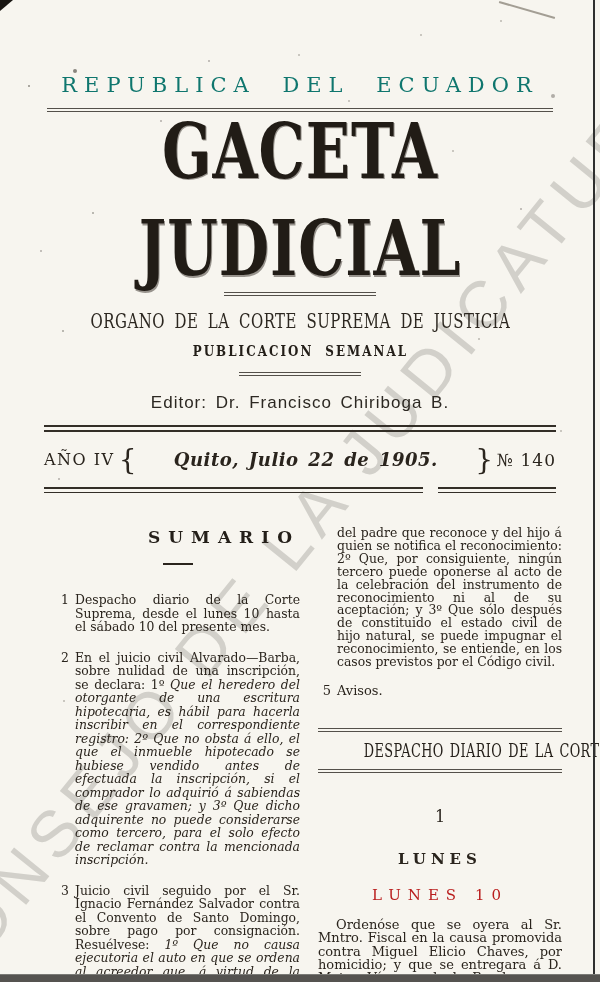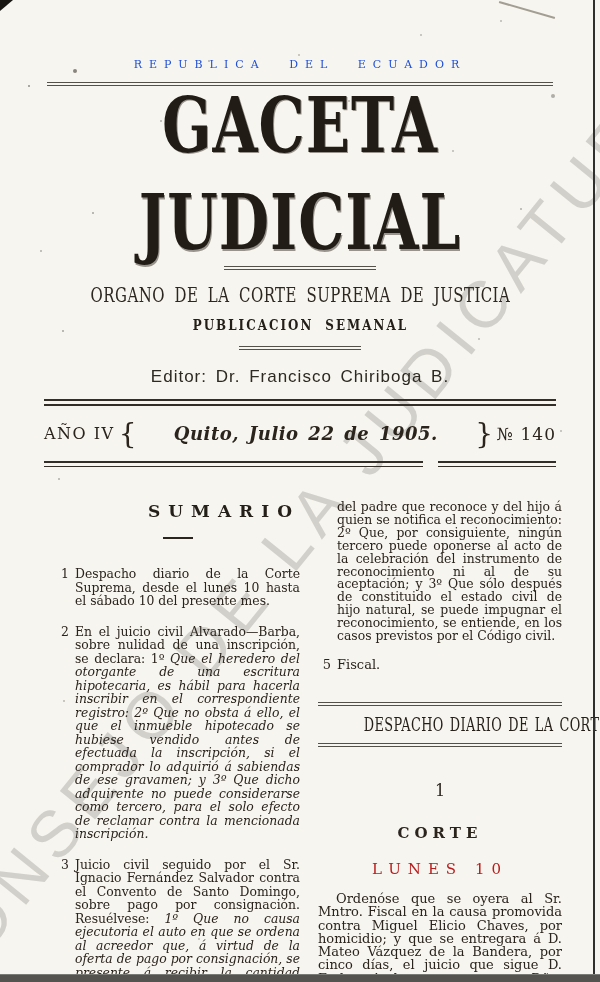--- a/index.html
+++ b/index.html
@@ -25,21 +25,21 @@
       520px 208px 0 0 rgba(45,40,33,.35), 62px 330px 0 0 rgba(45,40,33,.4),
       478px 338px 0 0 rgba(45,40,33,.3), 298px 54px 0 0 rgba(45,40,33,.3),
       160px 120px 0 0 rgba(45,40,33,.35), 452px 150px 0 0 rgba(45,40,33,.3),
       58px 478px 0 0 rgba(45,40,33,.35), 560px 430px 0 0 rgba(45,40,33,.3),
       63px 700px 0 0 rgba(45,40,33,.3), 296px 958px 0 0 rgba(45,40,33,.35),
       198px 938px 0 0 rgba(45,40,33,.3), 348px 100px 0 0 rgba(45,40,33,.3),
       500px 20px 0 0 rgba(45,40,33,.3), 40px 250px 0 0 rgba(45,40,33,.35);}
   
   .content{position:relative;z-index:2;}
   .masthead{text-align:center;padding-top:58px;}
-  .country{font-size:11px;letter-spacing:7px;word-spacing:13px;color:#1d4ed8;}
+  .country{font-size:21px;letter-spacing:7px;word-spacing:13px;color:#0f766e;margin-top:15px;}
   .rule-dbl{height:2px;border-top:1px solid #54504a;border-bottom:1px solid #54504a;margin:0 auto;}
   .rule-country{width:506px;margin-top:11px;}
   .gazette-title{margin:14px auto 0 auto;width:fit-content;font-weight:bold;font-size:58px;
       line-height:74px;letter-spacing:1px;word-spacing:24px;color:#211c16;
       transform:scale(1.0,1.32);transform-origin:center;
       text-shadow:1px 1px 0 rgba(35,28,22,.45);}
   .rule-small{width:152px;margin-top:18px;}
   .organ{margin-top:15px;width:fit-content;margin-left:auto;margin-right:auto;
          font-size:17px;letter-spacing:.5px;word-spacing:5px;transform:scale(.88,1.15);color:#2c2720;}
   .frequency{margin-top:11px;width:fit-content;margin-left:auto;margin-right:auto;
@@ -139,31 +139,31 @@
               <span class="itext"><span class="roman">Juicio civil seguido por el Sr. Ignacio Fernández Salvador contra el Convento de Santo Domingo, sobre pago por consignación. Resuélvese: </span><span class="italic">1º Que no causa ejecutoria el auto en que se ordena al acreedor que, á virtud de la oferta de pago por consignación, se presente á recibir la cantidad ofrecida; y 2º Que, en consecuencia, la oposición posterior del acreedor, así á la oferta de pago como á la consiguiente extinción de la obligación, debe ser discutida y resuelta en juicio ordinario.</span></span>
             </div>
 
           </div>
       </div>
 
       <div class="col">
         <div class="continuation">del padre que reconoce y del hijo á quien se notifica el reconocimiento: 2º Que, por consiguiente, ningún tercero puede oponerse al acto de la celebración del instrumento de reconocimiento ni al de su aceptación; y 3º Que sólo después de constituido el estado civil de hijo natural, se puede impugnar el reconocimiento, se entiende, en los casos previstos por el Código civil.</div>
         <div class="avisos">
           <span class="num">5</span>
-          <span>Fiscal.</span>
+          <span>Avisos.</span>
         </div>
 
         <div class="despacho-head">
           <div class="rule-dbl"></div>
           <div class="despacho-title">DESPACHO DIARIO DE LA CORTE SUPREMA</div>
           <div class="rule-dbl"></div>
         </div>
 
         <div class="section-number">1</div>
-        <div class="month">CORTE</div>
+        <div class="month">LUNES</div>
         <div class="day">LUNES 10</div>
 
         <div class="paras">
 
             <p>Ordenóse que se oyera al Sr. Mntro. Fiscal en la causa promovida contra Miguel Elicio Chaves, por homicidio; y que se entregara á D. Mateo Vázquez de la Bandera, por cinco días, el juicio que sigue D. Eudoro Anda contra su esposa Dña. Elena Ribadeneira, sobre que ésta se restituya al hogar doméstico.</p>
 
           </div>
       </div>
     </div>
   </div>

